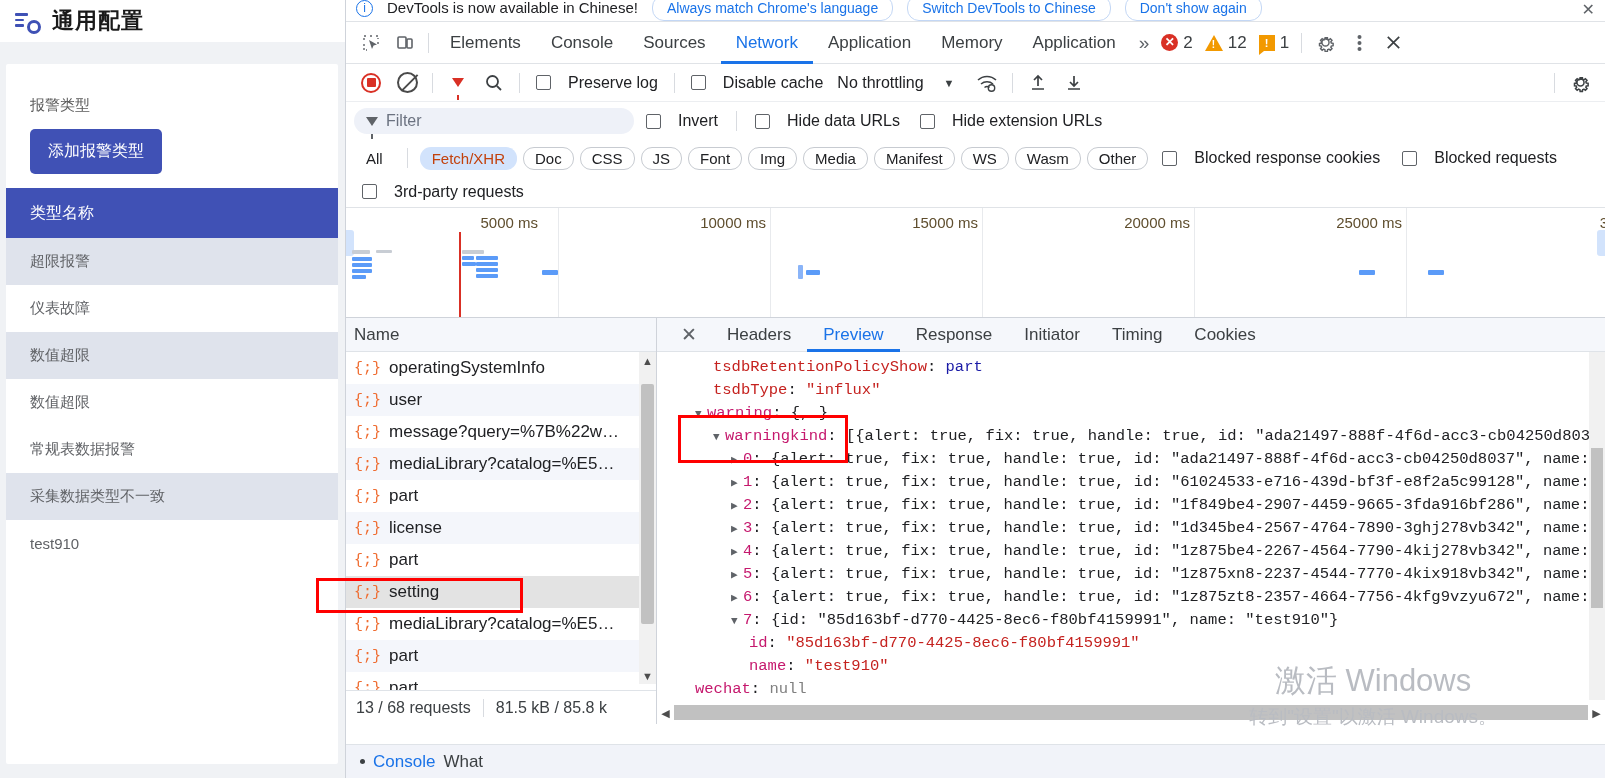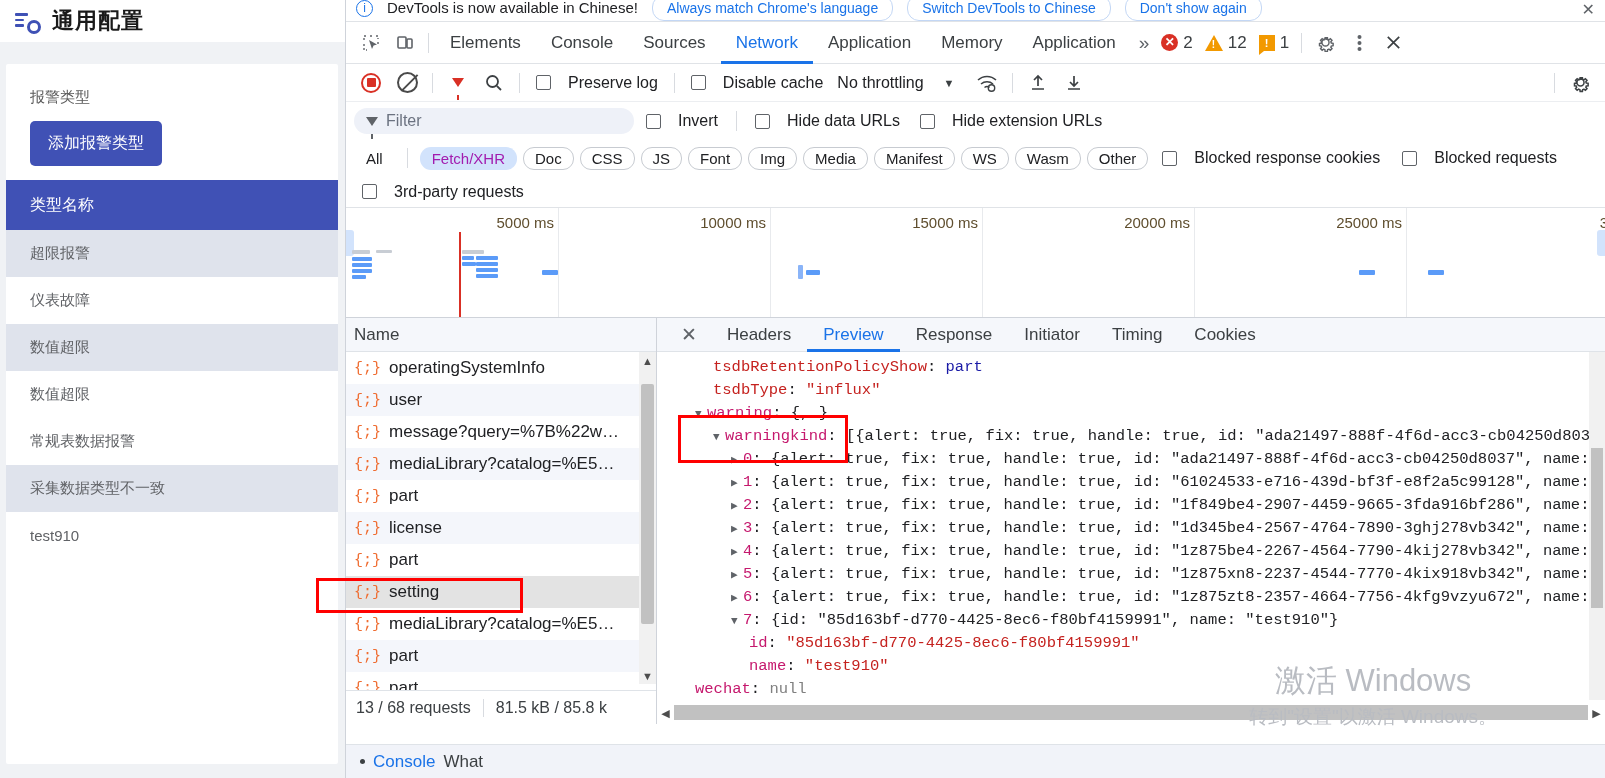--- a/index.html
+++ b/index.html
@@ -28,21 +28,21 @@
   .gear-doc-icon .bar { width: 13px; height: 2.5px; background: #3f51b5; margin-bottom: 3px; border-radius:1px; }
   .gear-doc-icon .bar.sh { width: 9px; }
   .gear-doc-icon .cog {
     position: absolute; right: 1px; bottom: 0px; width: 14px; height: 14px;
     border-radius: 50%; border: 3px solid #3f51b5; background: #fff;
   }
   .app-subbar { height: 22px; background: #f0f2f5; }
 
   .card {
     margin: 0 0 0 6px; background: #fff; width: 332px; height: 700px;
-    border-radius: 2px; padding: 24px 0 0 0;
+    border-radius: 2px; padding: 32px 0 0 0;
   }
   .section-label {
     font-size: 15px; color: #5a5a5a; padding: 0 0 14px 24px;
   }
   .add-btn {
     margin-left: 24px; background: #4051b5; color: #fff;
     border: none; border-radius: 5px; font-size: 16px;
     padding: 12px 18px; cursor: pointer;
     font-family: "Liberation Sans", sans-serif;
   }
@@ -161,21 +161,21 @@
 
   
   .nw-typebar {
     height: 36px; display: flex; align-items: center; padding: 0 8px; gap: 6px; background:#fff;
   }
   .pill {
     font-size: 15px; color: #202124; border: 1px solid #c7cbd1; border-radius: 11px;
     padding: 2px 11px; cursor: pointer; white-space: nowrap; background: #fff;
   }
   .pill.plain { border-color: transparent; }
-  .pill.on { background: #d2e3fc; border-color: transparent; color: #a21caf; }
+  .pill.on { background: #d2e3fc; border-color: transparent; color: #c2410c; }
 
   .nw-thirdbar { height: 32px; display: flex; align-items: center; padding: 0 8px; background:#fff;
     border-bottom: 1px solid #e0e3e7;}
 
   
   .overview {
     height: 110px; position: relative; background: #fff; border-bottom: 1px solid #cfd3da;
     overflow: hidden;
   }
   .ov-grid { position: absolute; inset: 0; }
@@ -484,21 +484,21 @@
     </div>
 
     <div class="overview">
       <div class="ov-grid">
         <div class="ov-div" style="left:212px"></div>
         <div class="ov-div" style="left:424px"></div>
         <div class="ov-div" style="left:636px"></div>
         <div class="ov-div" style="left:848px"></div>
         <div class="ov-div" style="left:1060px"></div>
       </div>
-      <div class="ov-label" style="left:208px">5000 ms</div>
+      <div class="ov-label" style="left:192px">5000 ms</div>
       <div class="ov-label" style="left:420px">10000 ms</div>
       <div class="ov-label" style="left:632px">15000 ms</div>
       <div class="ov-label" style="left:844px">20000 ms</div>
       <div class="ov-label" style="left:1056px">25000 ms</div>
       <div class="ov-label" style="left:1262px">3</div>
 
       <div class="ov-handle" style="left:-4px"></div>
       <div class="ov-handle" style="right:-4px"></div>
 
       <div class="ov-bar gray" style="left:6px;  top:42px; width:18px; height:4px;"></div>

